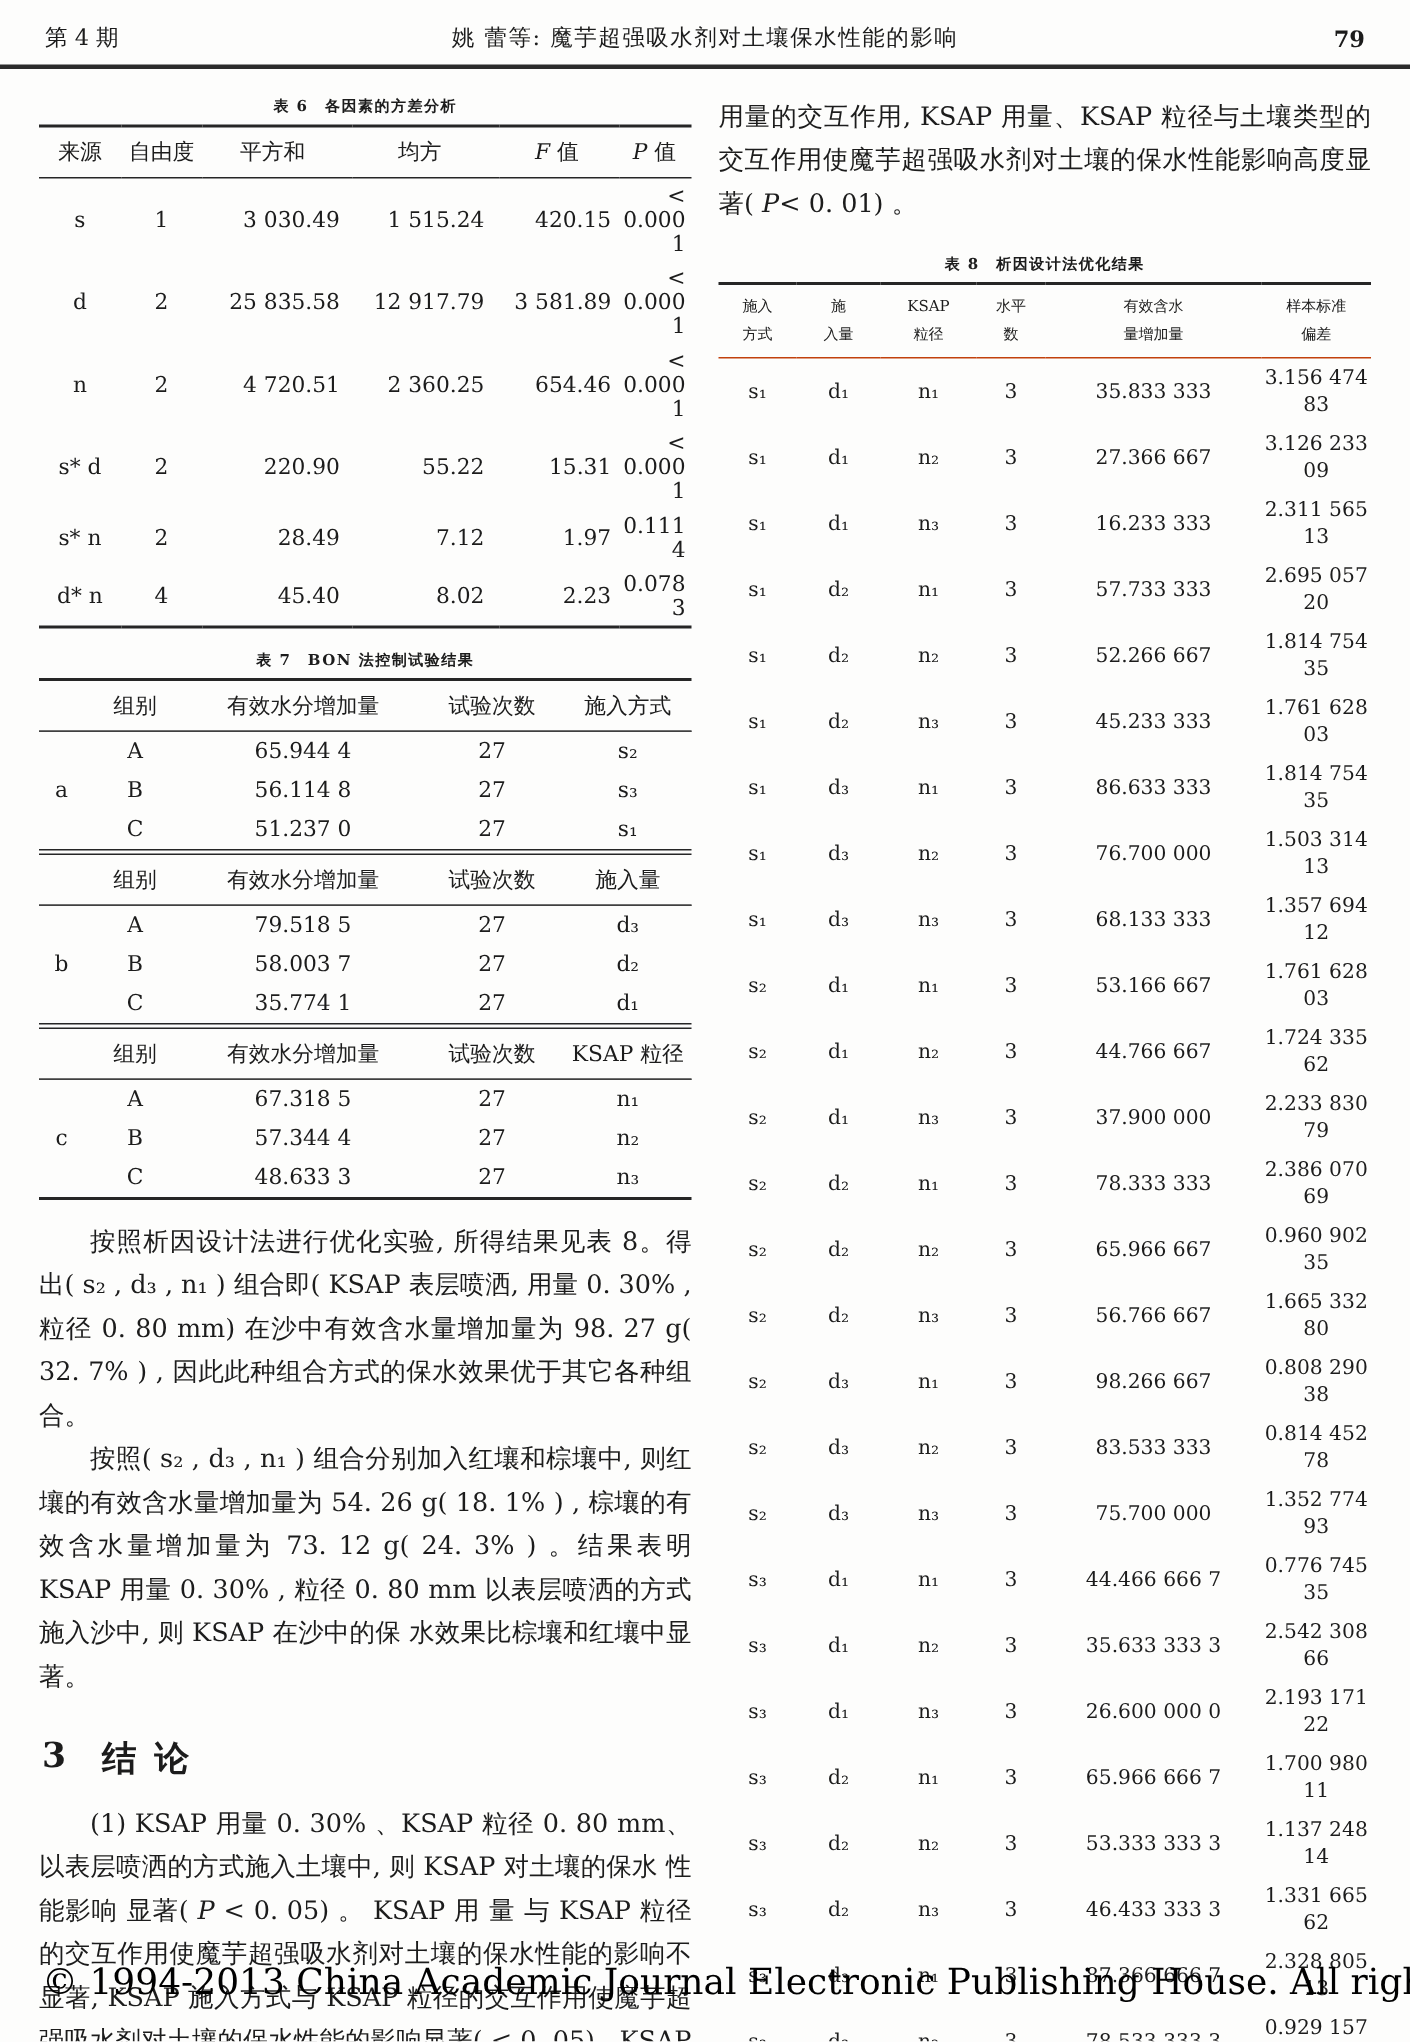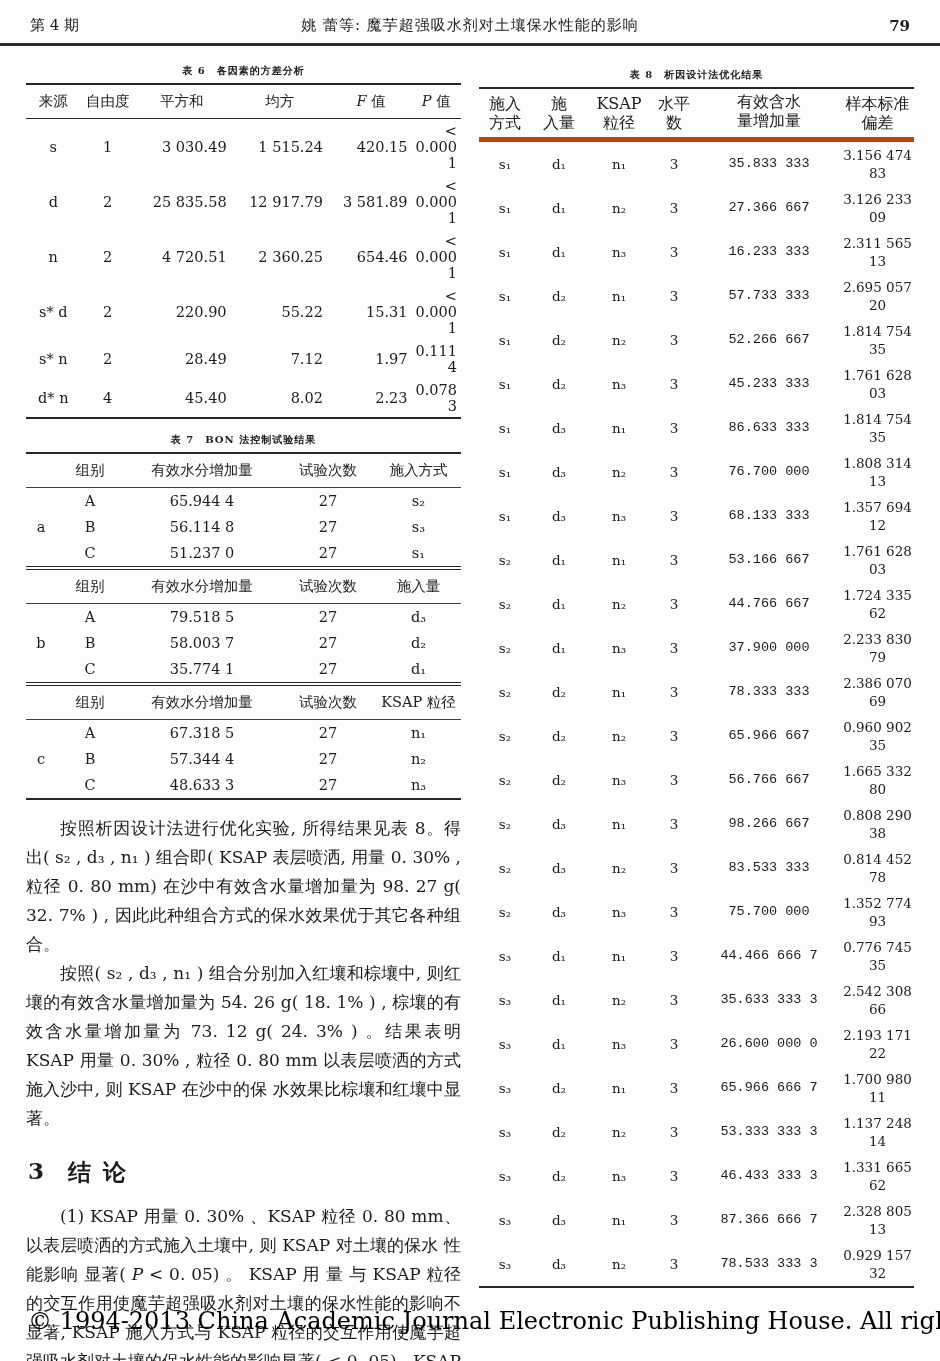--- a/index.html
+++ b/index.html
@@ -44,27 +44,27 @@
   .t7wrap{border-top:2px solid #262626; border-bottom:2px solid #262626;}
   .t7{font-size:14.5px;}
   .t7.rule{border-top:4px double #262626;}
   .t7 thead th{border-bottom:1px solid #404040; padding:7px 2px; text-align:center;}
   .t7 td{padding:5px 2px; text-align:center;}
   .t7 th:nth-child(1),.t7 td:nth-child(1){width:26px;}
   .t7 th:nth-child(2),.t7 td:nth-child(2){width:64px;}
   .t7 th:nth-child(3),.t7 td:nth-child(3){width:152px;}
   .t7 th:nth-child(4),.t7 td:nth-child(4){width:92px;}
   .t8{border-top:2px solid #262626; border-bottom:2px solid #262626; font-size:13.5px;}
-  .t8 thead th{border-bottom:5px solid #c2410c; padding:5px 2px; text-align:center; white-space:pre-line; line-height:19px; font-size:16px;}
+  .t8 thead th{border-bottom:1px solid #c2410c; padding:5px 2px; text-align:center; white-space:pre-line; line-height:19px; font-size:10px;}
   .t8 td{padding:4px 2px; text-align:center; line-height:18px;}
   .t8 th:nth-child(1),.t8 td:nth-child(1){width:48px;}
   .t8 th:nth-child(2),.t8 td:nth-child(2){width:52px;}
   .t8 th:nth-child(3),.t8 td:nth-child(3){width:60px;}
   .t8 th:nth-child(4),.t8 td:nth-child(4){width:42px;}
-  .t8 th:nth-child(5),.t8 td:nth-child(5){width:140px;font-family:Liberation Mono, monospace;}
+  .t8 th:nth-child(5),.t8 td:nth-child(5){width:140px;}
   
   .watermark{
     position:absolute; left:28px; right:18px; bottom:26px;
     display:flex; justify-content:space-between; align-items:center;
     color:#000000; font-size:24px; white-space:nowrap; pointer-events:none;
   }
 </style>
 </head>
 <body>
 
@@ -254,20 +254,21 @@
 
       <div class="sec-heading">
         <span>3</span>
         <span>结  论</span>
       </div>
 
       <p class="body indent">(1) KSAP 用量 0. 30% 、KSAP 粒径 0. 80 mm、以表层喷洒的方式施入土壤中, 则 KSAP 对土壤的保水 性能影响 显著( <i>P</i> &lt; 0. 05) 。 KSAP 用 量 与 KSAP 粒径的交互作用使魔芋超强吸水剂对土壤的保水性能的影响不显著, KSAP 施入方式与 KSAP 粒径的交互作用使魔芋超强吸水剂对土壤的保水性能的影响显著( &lt; 0. 05) , KSAP 施入方式与 KSAP</p>
     </div>
 
     <div class="col">
+      <p class="body" style="margin-top:14px">用量的交互作用, KSAP 用量、KSAP 粒径与土壤类型的交互作用使魔芋超强吸水剂对土壤的保水性能影响高度显著( <i>P</i>&lt; 0. 01) 。</p>
 
       <div class="caption" style="margin-top:18px">表 8　析因设计法优化结果</div>
       <table class="bt t8">
         <thead>
           <tr>
               <th>施入
 方式</th>
               <th>施
 入量</th>
               <th>KSAP
@@ -336,21 +337,21 @@
               <td>3</td>
               <td>86.633 333</td>
               <td>1.814 754 35</td>
             </tr>
             <tr>
               <td>s₁</td>
               <td>d₃</td>
               <td>n₂</td>
               <td>3</td>
               <td>76.700 000</td>
-              <td>1.808 314 13</td>
+              <td>1.503 314 13</td>
             </tr>
             <tr>
               <td>s₁</td>
               <td>d₃</td>
               <td>n₃</td>
               <td>3</td>
               <td>68.133 333</td>
               <td>1.357 694 12</td>
             </tr>
             <tr>

